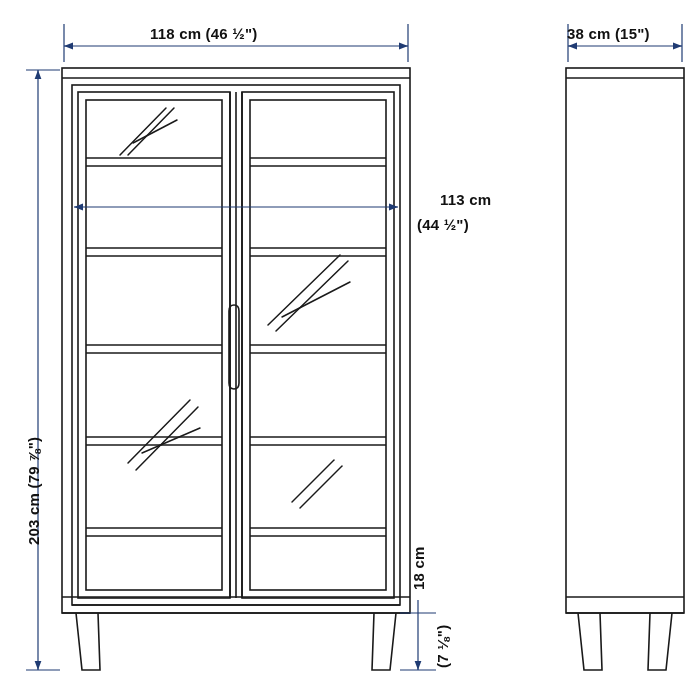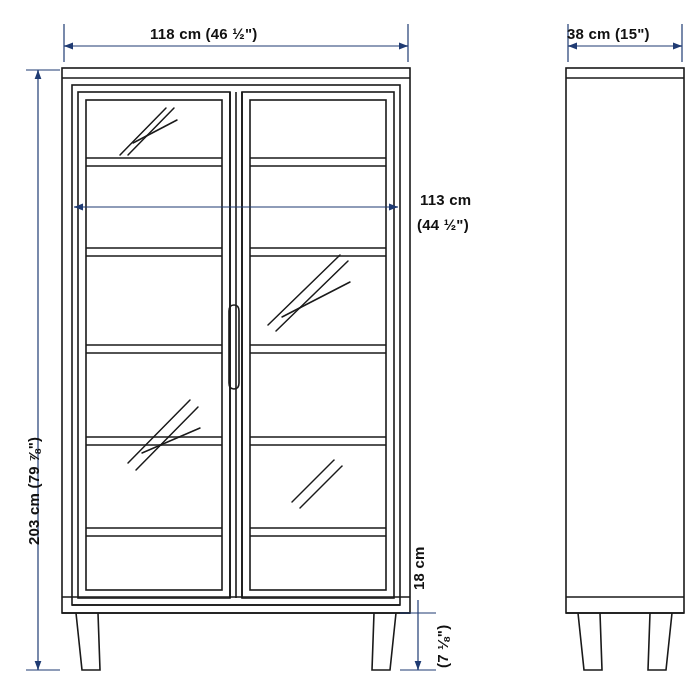--- a/index.html
+++ b/index.html
@@ -149,21 +149,21 @@
       <line x1="568" y1="24" x2="568" y2="62"></line>
       <line x1="682" y1="24" x2="682" y2="62"></line>
       <line x1="568" y1="46" x2="682" y2="46" marker-start="url(#arrR)" marker-end="url(#arrL)"></line>
     </g>
   </svg>
 
   <div class="dimlabel" style="left:150px; top:24px;">118 cm (46 ½")</div>
 
   <div class="dimlabel vert" style="left:24px; top:545px;">203 cm (79 ⅞")</div>
 
-  <div class="dimlabel" style="left:420px; top:190px;">113 cm</div>
+  <div class="dimlabel" style="left:440px; top:190px;">113 cm</div>
   <div class="dimlabel" style="left:417px; top:215px;">(44 ½")</div>
 
   <div class="dimlabel vert" style="left:409px; top:590px;">18 cm</div>
   <div class="dimlabel vert" style="left:433px; top:668px;">(7 ⅛")</div>
 
   <div class="dimlabel" style="left:567px; top:24px;">38 cm (15")</div>
 
 </div>
 
 </body></html>

